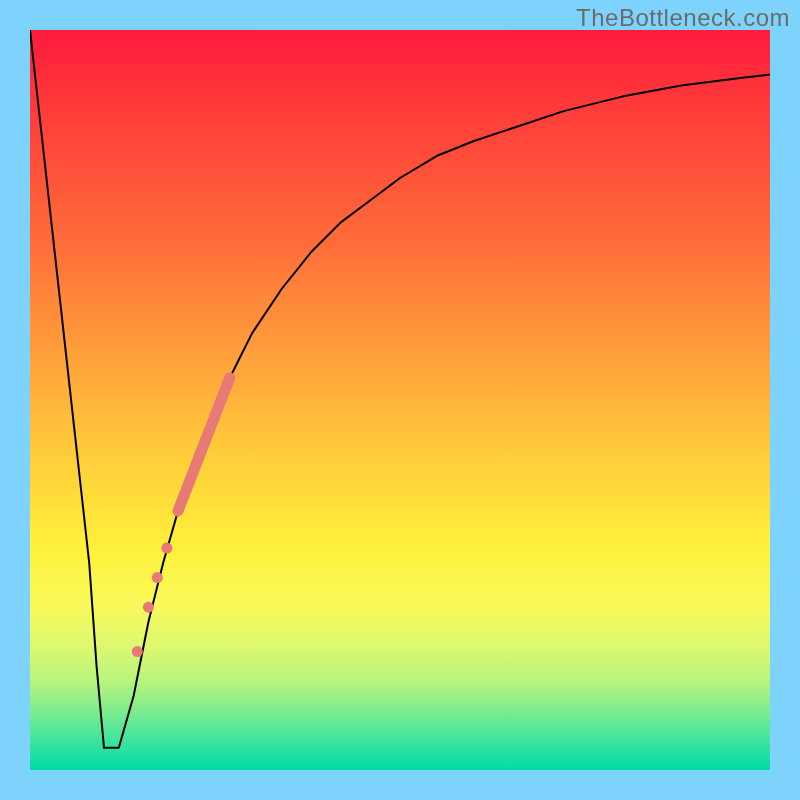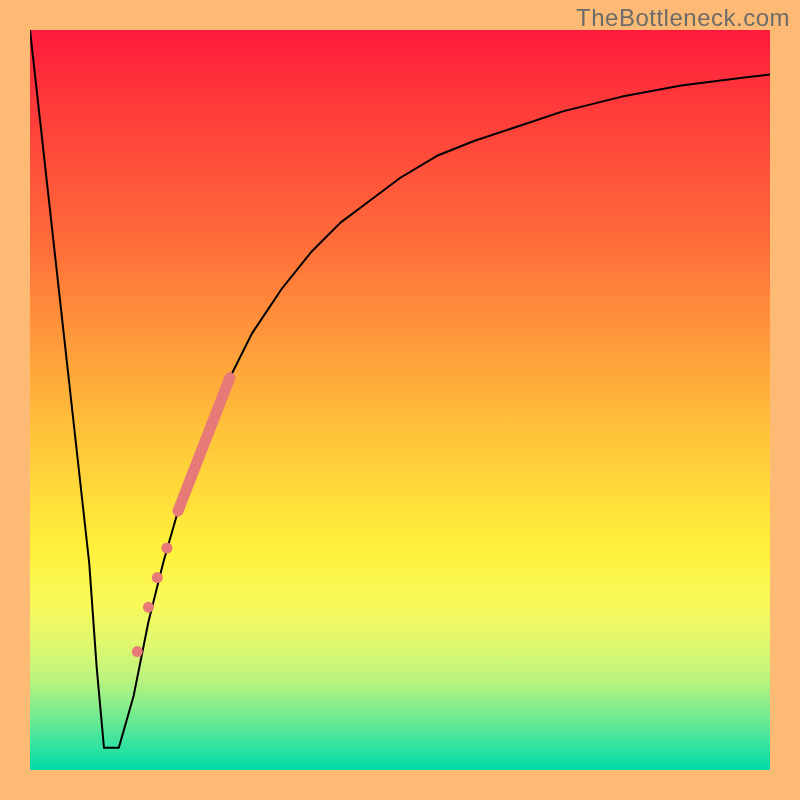--- a/index.html
+++ b/index.html
@@ -9,21 +9,21 @@
     height: 800px;
     overflow: hidden;
     background: #000;
     font-family: Arial, Helvetica, sans-serif;
   }
   .frame {
     position: absolute;
     left: 0; top: 0;
     width: 800px;
     height: 800px;
-    background: #fdba74;
+    background: #7dd3fc;
   }
   .plot-clip {
     position: absolute;
     left: 30px;
     top: 30px;
     width: 740px;
     height: 740px;
     overflow: hidden;
   }
   .gradient {

